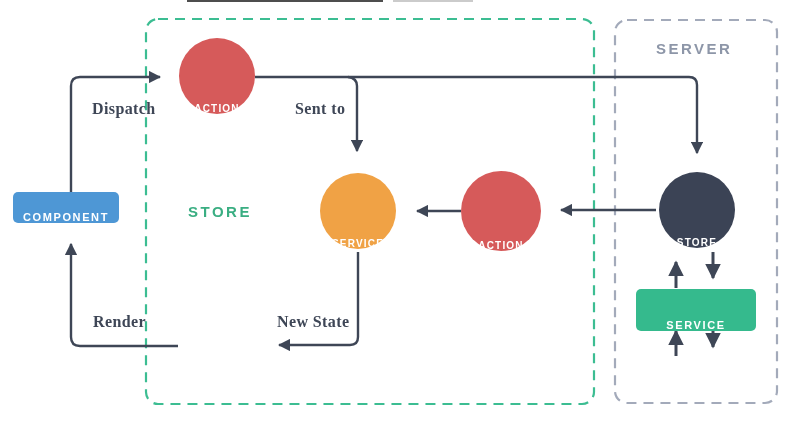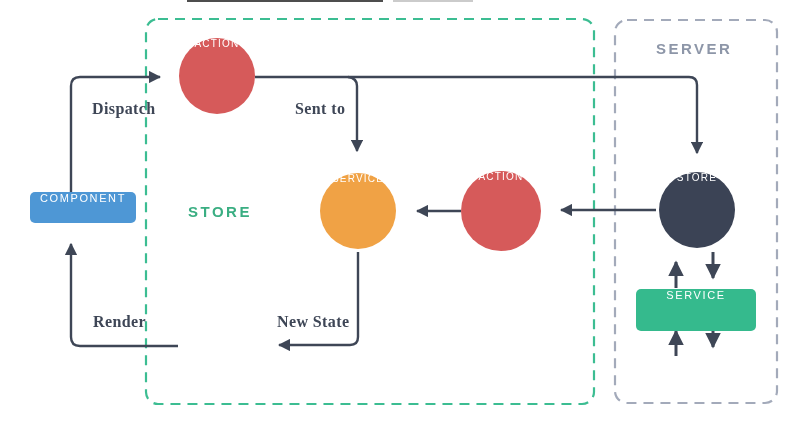--- a/index.html
+++ b/index.html
@@ -16,27 +16,27 @@
   svg.wires{position:absolute;left:0;top:0;width:800px;height:428px;}
 
   .wire{fill:none;stroke:var(--line-dark);stroke-width:2.4;}
   .wire.thick{stroke-width:3;}
   .region-border{fill:none;stroke-width:2.2;}
   .region-border.store{stroke:var(--store-border);}
   .region-border.effects{stroke:var(--effects-border);}
 
   .node{
     position:absolute;
-    display:flex;align-items:flex-start;justify-content:center;
-    color:#ffffff;font-weight:normal;text-align:center;
+    display:flex;align-items:flex-end;justify-content:center;
+    color:#ffffff;font-weight:bold;text-align:center;
   }
   .node.circle{border-radius:50%;font-size:10px;letter-spacing:1.2px;}
   .node.pill{border-radius:5px;font-size:11px;letter-spacing:1.6px;}
 
-  .n-component{left:13px;top:192px;width:106px;height:31px;background:var(--component-blue);margin-left:17px;}
+  .n-component{left:13px;top:192px;width:106px;height:31px;background:var(--component-blue);}
   .n-action-top{left:179px;top:38px;width:76px;height:76px;background:var(--action-red);}
   .n-reducer{left:320px;top:173px;width:76px;height:76px;background:var(--reducer-orange);}
   .n-action-right{left:461px;top:171px;width:80px;height:80px;background:var(--action-red);}
   .n-state{left:180px;top:308px;width:76px;height:76px;background:var(--state-purple);}
   .n-effect{left:659px;top:172px;width:76px;height:76px;background:var(--effect-dark);}
   .n-service{left:636px;top:289px;width:120px;height:42px;background:var(--service-green);}
   .n-server{left:637px;top:358px;width:120px;height:29px;background:var(--server-blue);}
 
   .region-label{
     position:absolute;font-weight:bold;font-size:15px;letter-spacing:2.5px;

